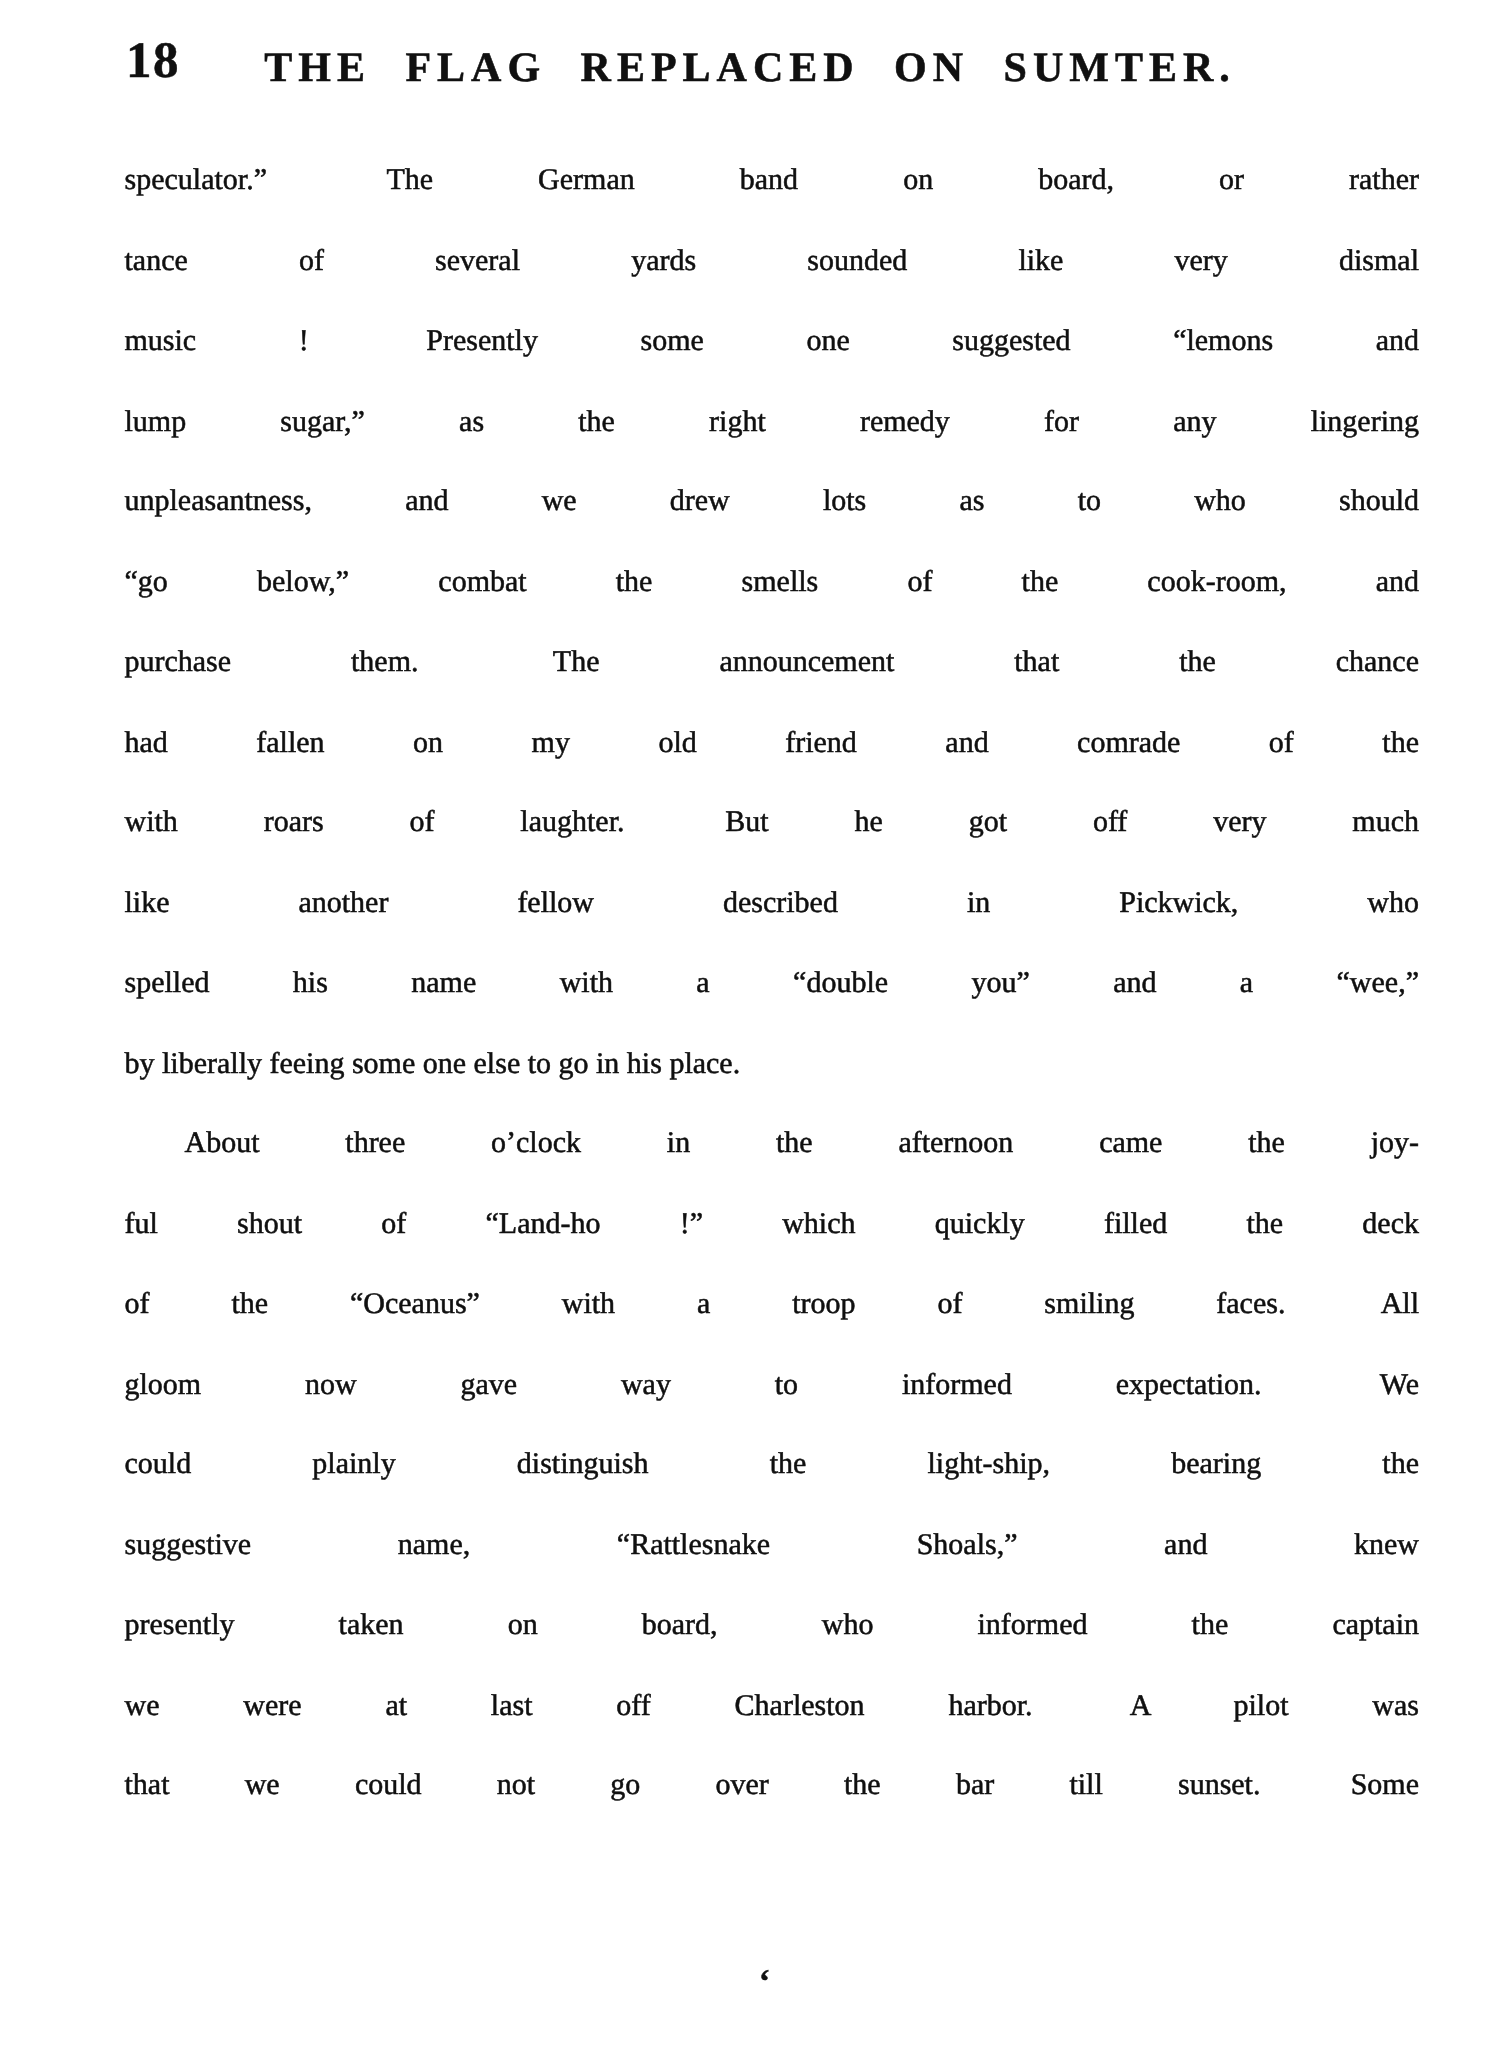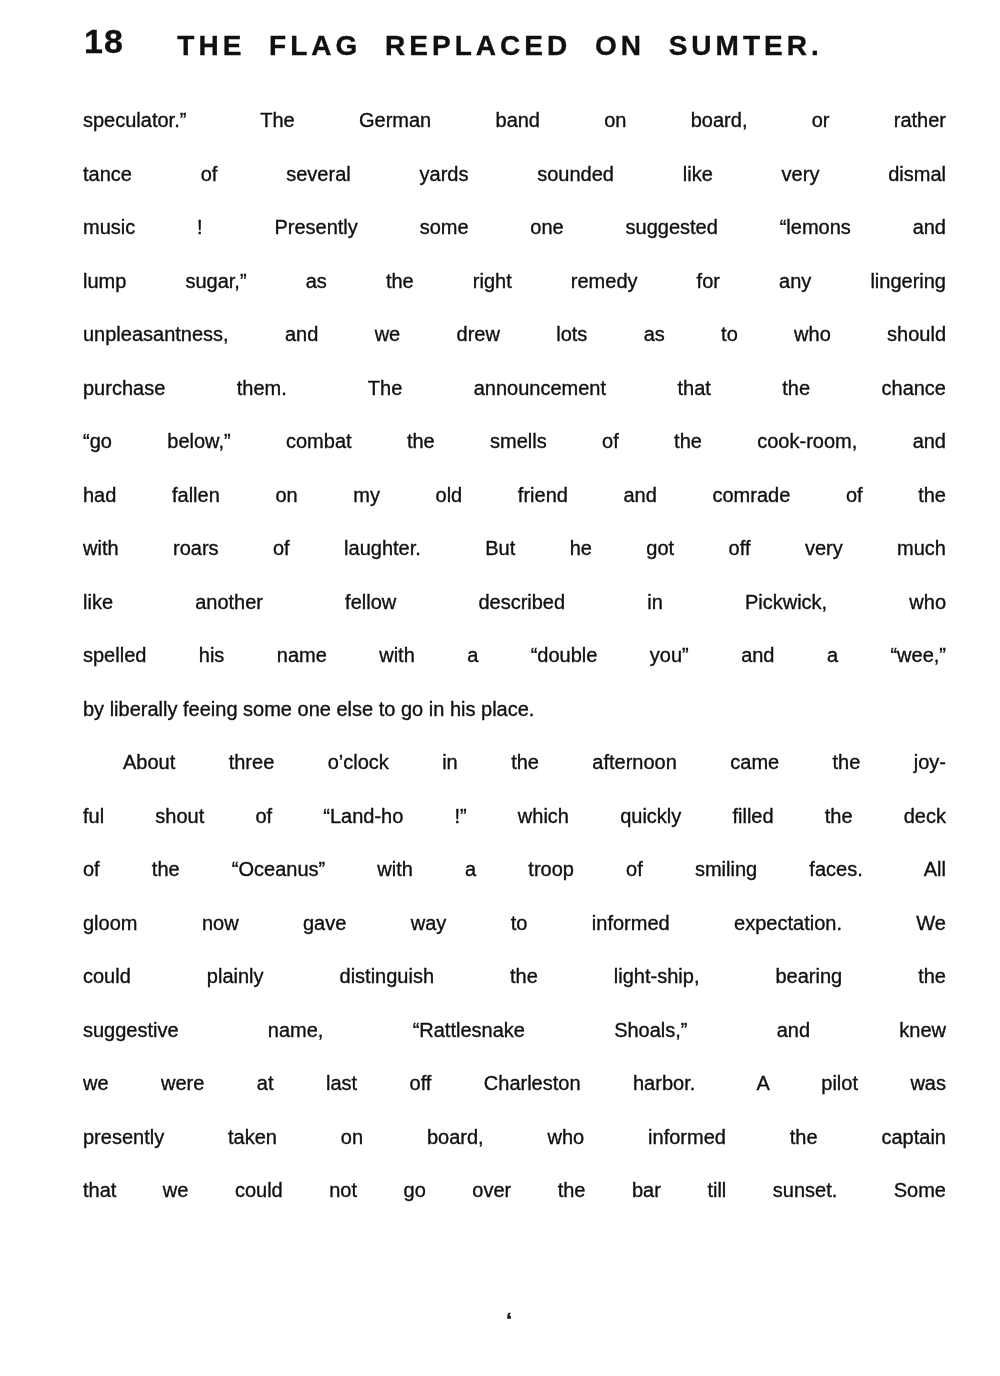--- a/index.html
+++ b/index.html
@@ -2,21 +2,21 @@
 <html><head>
 <meta charset="utf-8">
 <style>
   html, body { margin: 0; padding: 0; background: #ffffff; }
   .page {
     position: relative;
     width: 1000px;
     height: 1376px;
     background: #ffffff;
     color: #101010;
-    font-family: Liberation Sans, sans-serif;
+    font-family: Liberation Serif, serif;
     overflow: hidden;
     -webkit-text-stroke: 0.35px currentColor;
   }
   .pagenum {
     position: absolute;
     left: 84px;
     top: 22px;
     font-size: 34px;
     font-weight: 600;
     letter-spacing: 1px;
@@ -62,33 +62,33 @@
   <span class="pagenum">18</span>
 
   <div class="runhead">THE FLAG REPLACED ON SUMTER.</div>
 
   <main class="bodytext">
     <div class="line jl">speculator.”  The German band on board, or rather</div>
     <div class="line jl">tance of several yards sounded like very dismal</div>
     <div class="line jl">music !  Presently some one suggested “lemons and</div>
     <div class="line jl">lump sugar,” as the right remedy for any lingering</div>
     <div class="line jl">unpleasantness, and we drew lots as to who should</div>
+    <div class="line jl">“go below,” combat the smells of the cook-room, and</div>
     <div class="line jl">purchase them.  The announcement that the chance</div>
-    <div class="line jl">“go below,” combat the smells of the cook-room, and</div>
     <div class="line jl">had fallen on my old friend and comrade of the</div>
     <div class="line jl">with roars of laughter.  But he got off very much</div>
     <div class="line jl">like another fellow described in Pickwick, who</div>
     <div class="line jl">spelled his name with a “double you” and a “wee,”</div>
     <div class="line">by liberally feeing some one else to go in his place.</div>
     <div class="line jl indent">About three o’clock in the afternoon came the joy-</div>
     <div class="line jl">ful shout of “Land-ho !” which quickly filled the deck</div>
     <div class="line jl">of the “Oceanus” with a troop of smiling faces.  All</div>
     <div class="line jl">gloom now gave way to informed expectation.  We</div>
     <div class="line jl">could plainly distinguish the light-ship, bearing the</div>
     <div class="line jl">suggestive name, “Rattlesnake Shoals,” and knew</div>
+    <div class="line jl">presently taken on board, who informed the captain</div>
     <div class="line jl">we were at last off Charleston harbor.  A pilot was</div>
-    <div class="line jl">presently taken on board, who informed the captain</div>
     <div class="line jl">that we could not go over the bar till sunset.  Some</div>
   </main>
 
   <span class="stray-mark">‘</span>
 
 </div>
 
 </body></html>

